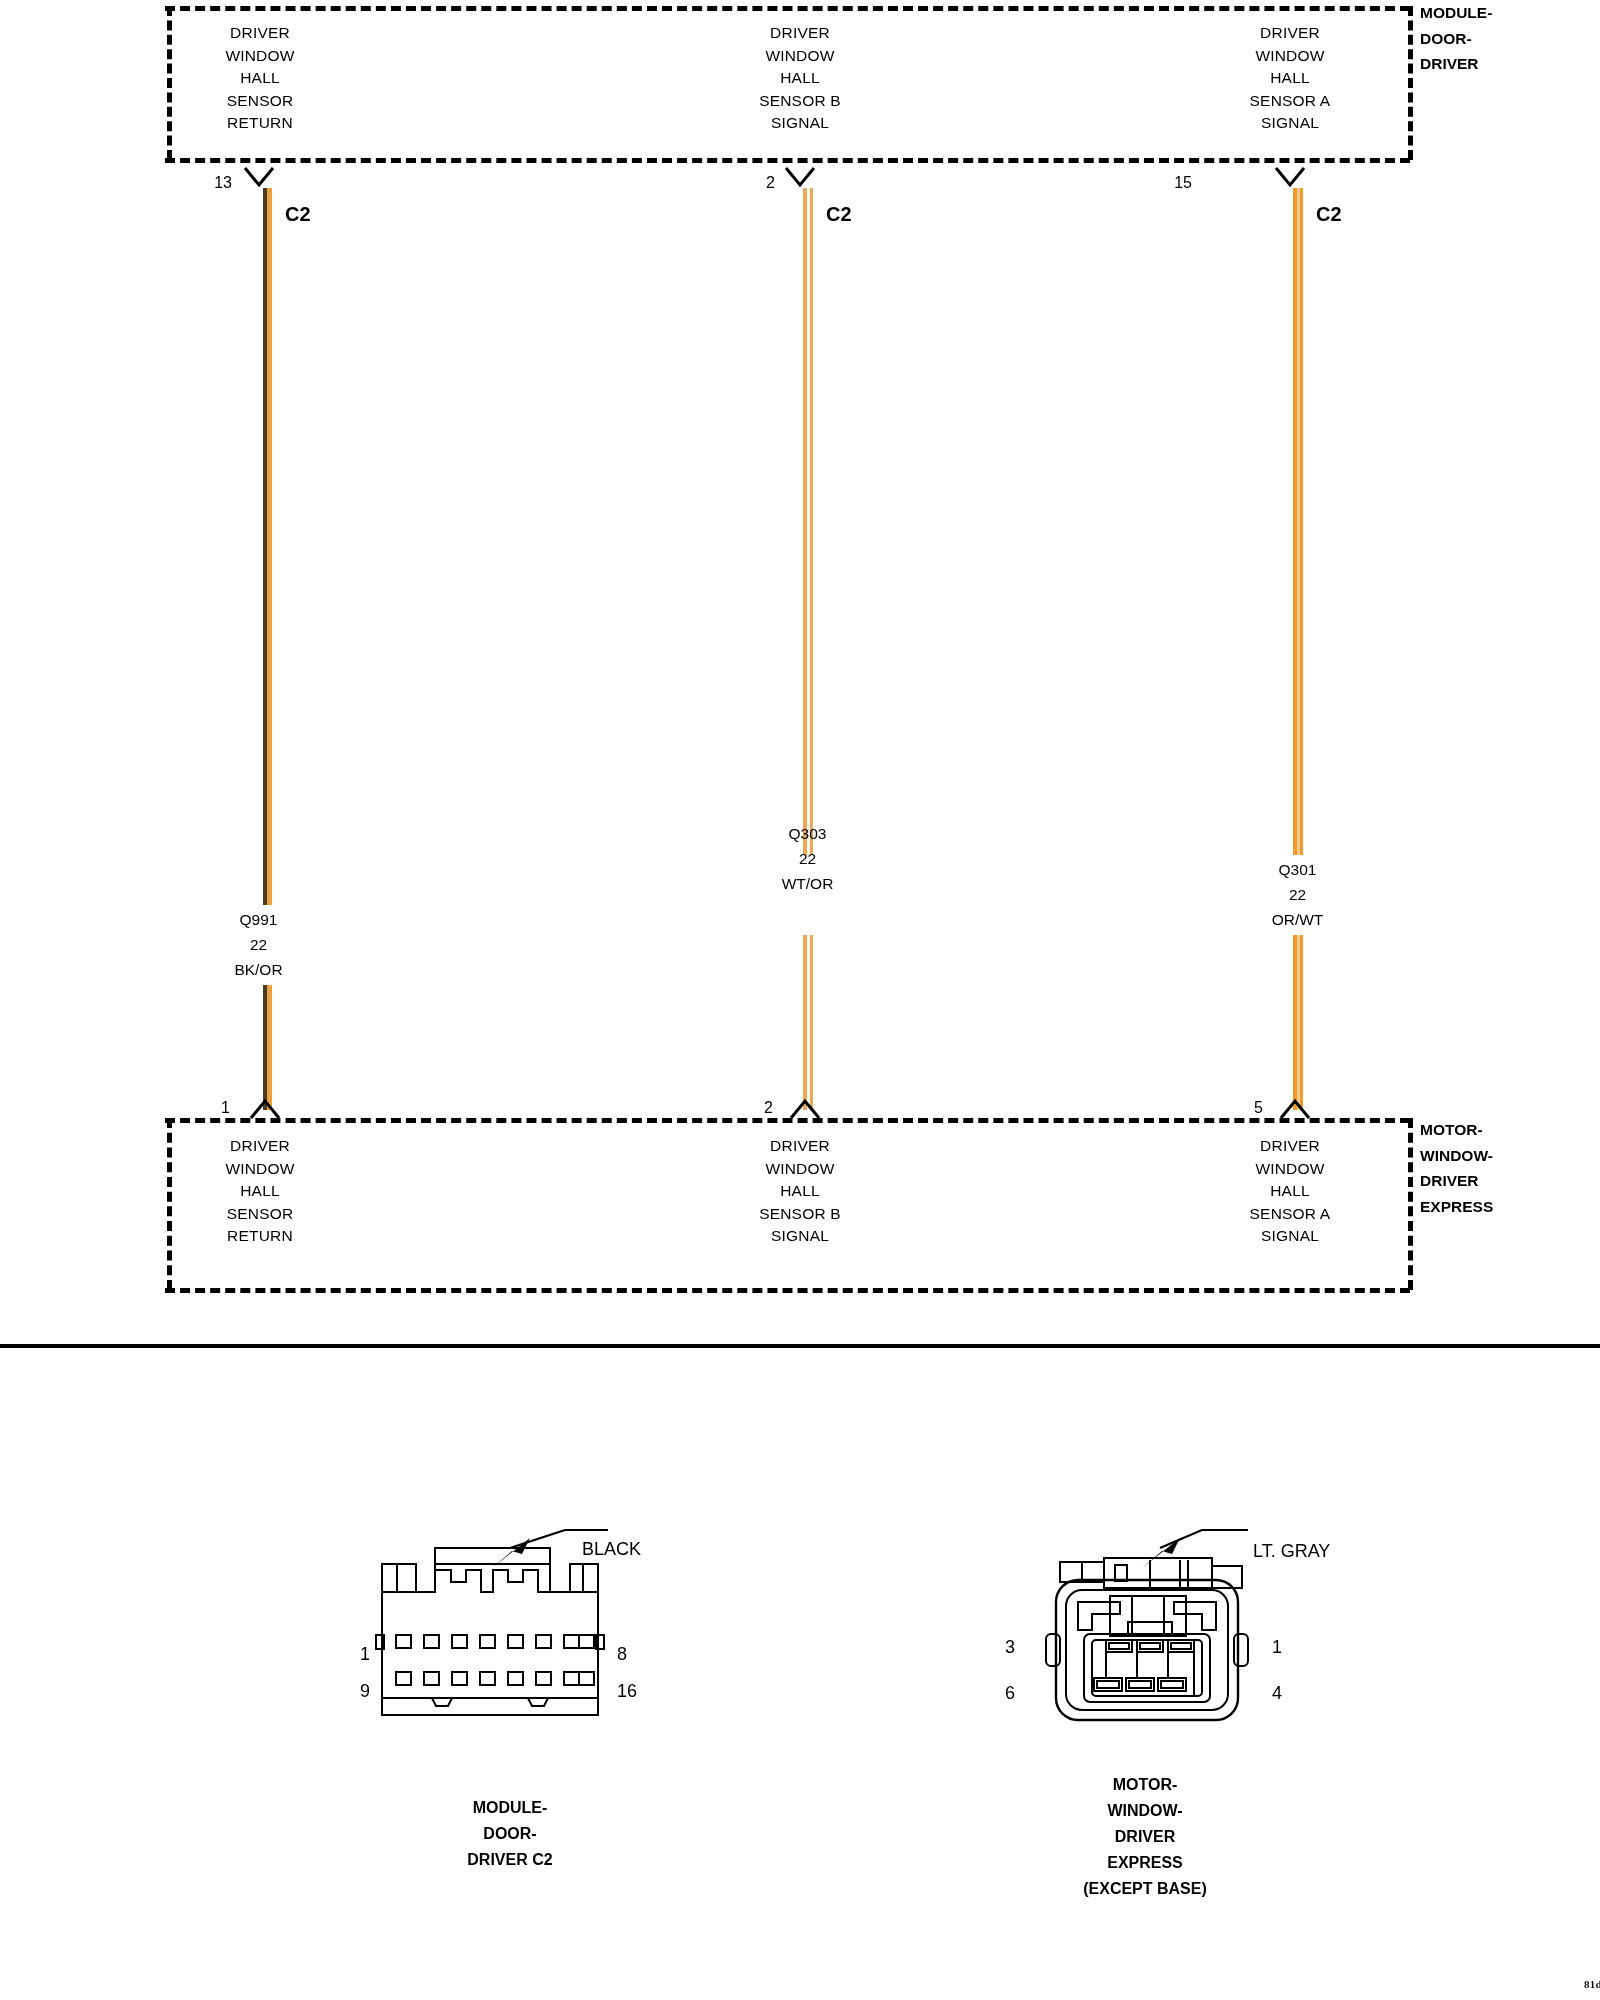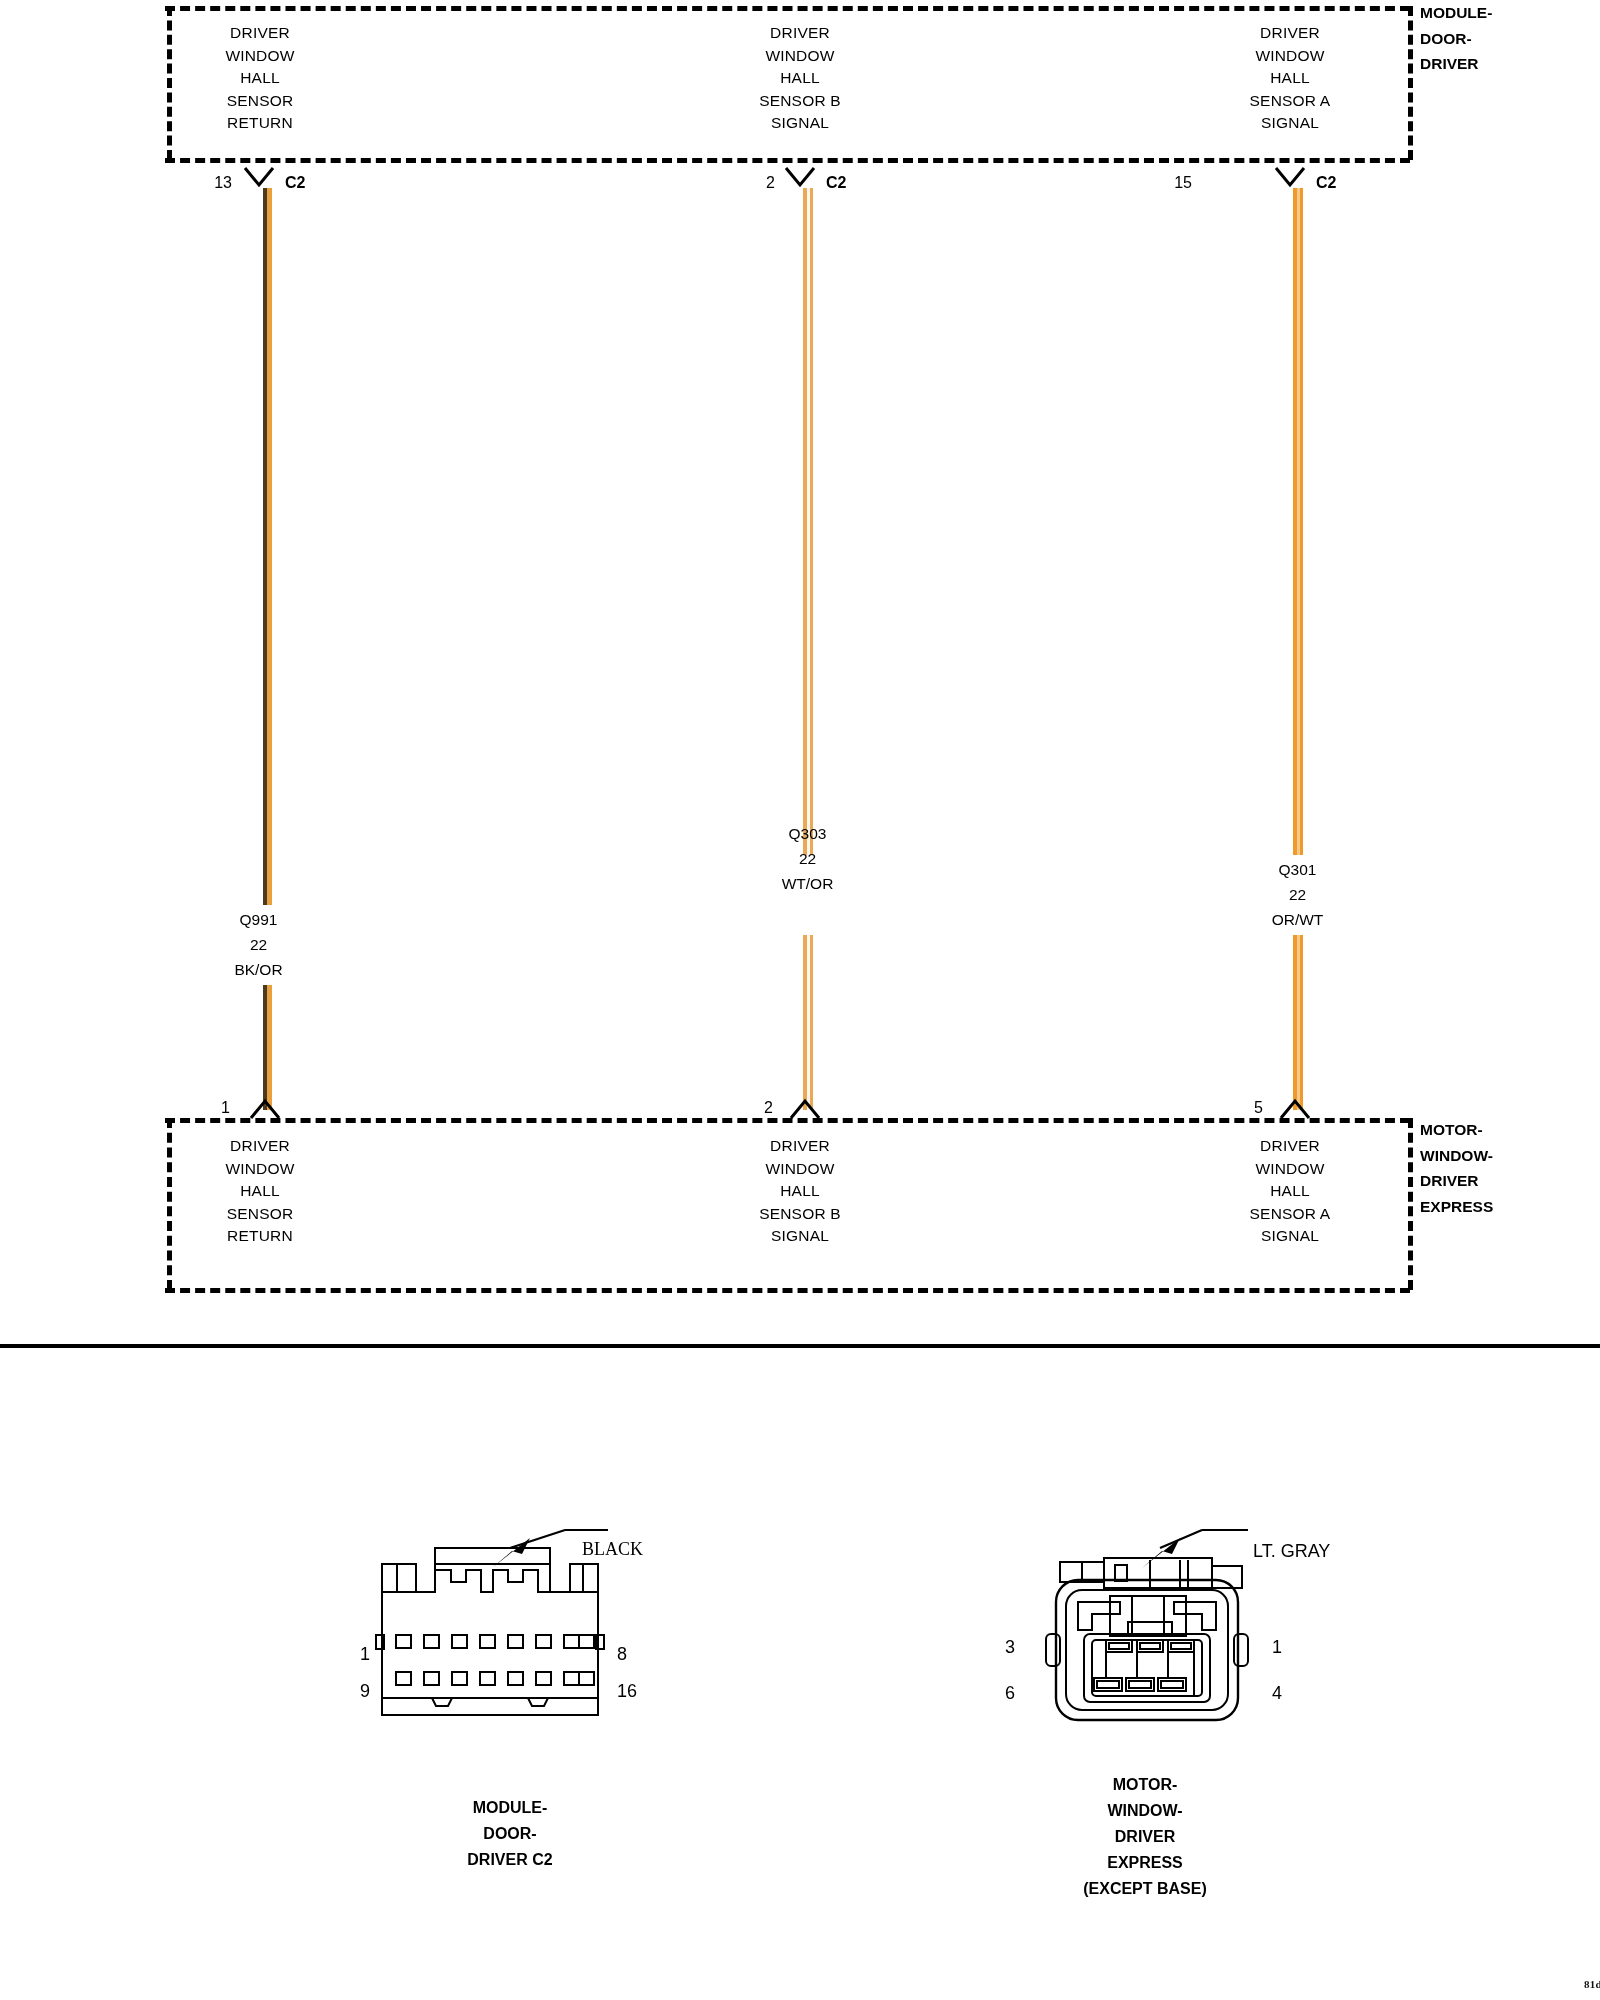--- a/index.html
+++ b/index.html
@@ -52,24 +52,25 @@
   
   .pin-num {
     position: absolute;
     font-size: 16px;
     line-height: 16px;
     text-align: right;
     white-space: nowrap;
   }
   .conn-id {
     position: absolute;
-    font-size: 16px;
+    font-size: 20px;
     font-weight: bold;
     line-height: 16px;
     white-space: nowrap;
+    margin-top: 31px;
   }
 
   
   .wire { position: absolute; }
 
   
   .wire-label {
     position: absolute;
     text-align: center;
     font-size: 15.5px;
@@ -315,21 +316,21 @@
         <rect x="156" y="152" width="15" height="13"></rect>
         <rect x="184" y="152" width="15" height="13"></rect>
         <rect x="199" y="152" width="15" height="13"></rect>
       </g>
 
       <path d="M2 178 L218 178" stroke="#000" stroke-width="2" fill="none"></path>
       <path d="M52 178 L56 186 L68 186 L72 178" fill="none" stroke="#000" stroke-width="2"></path>
       <path d="M148 178 L152 186 L164 186 L168 178" fill="none" stroke="#000" stroke-width="2"></path>
     </svg>
   </div>
-  <div class="callout-text" style="left:582px; top:1540px;font-family:Liberation Serif, serif;">BLACK</div>
+  <div class="callout-text" style="left:582px; top:1540px;">BLACK</div>
   <div class="conn-pin-num" style="left:360px; top:1645px;">1</div>
   <div class="conn-pin-num" style="left:617px; top:1645px;">8</div>
   <div class="conn-pin-num" style="left:360px; top:1682px;">9</div>
   <div class="conn-pin-num" style="left:617px; top:1682px;">16</div>
 
   <div class="conn-caption" style="left:390px; top:1795px; width:240px;">
     <div>MODULE-</div>
     <div>DOOR-</div>
     <div>DRIVER C2</div>
   </div>

